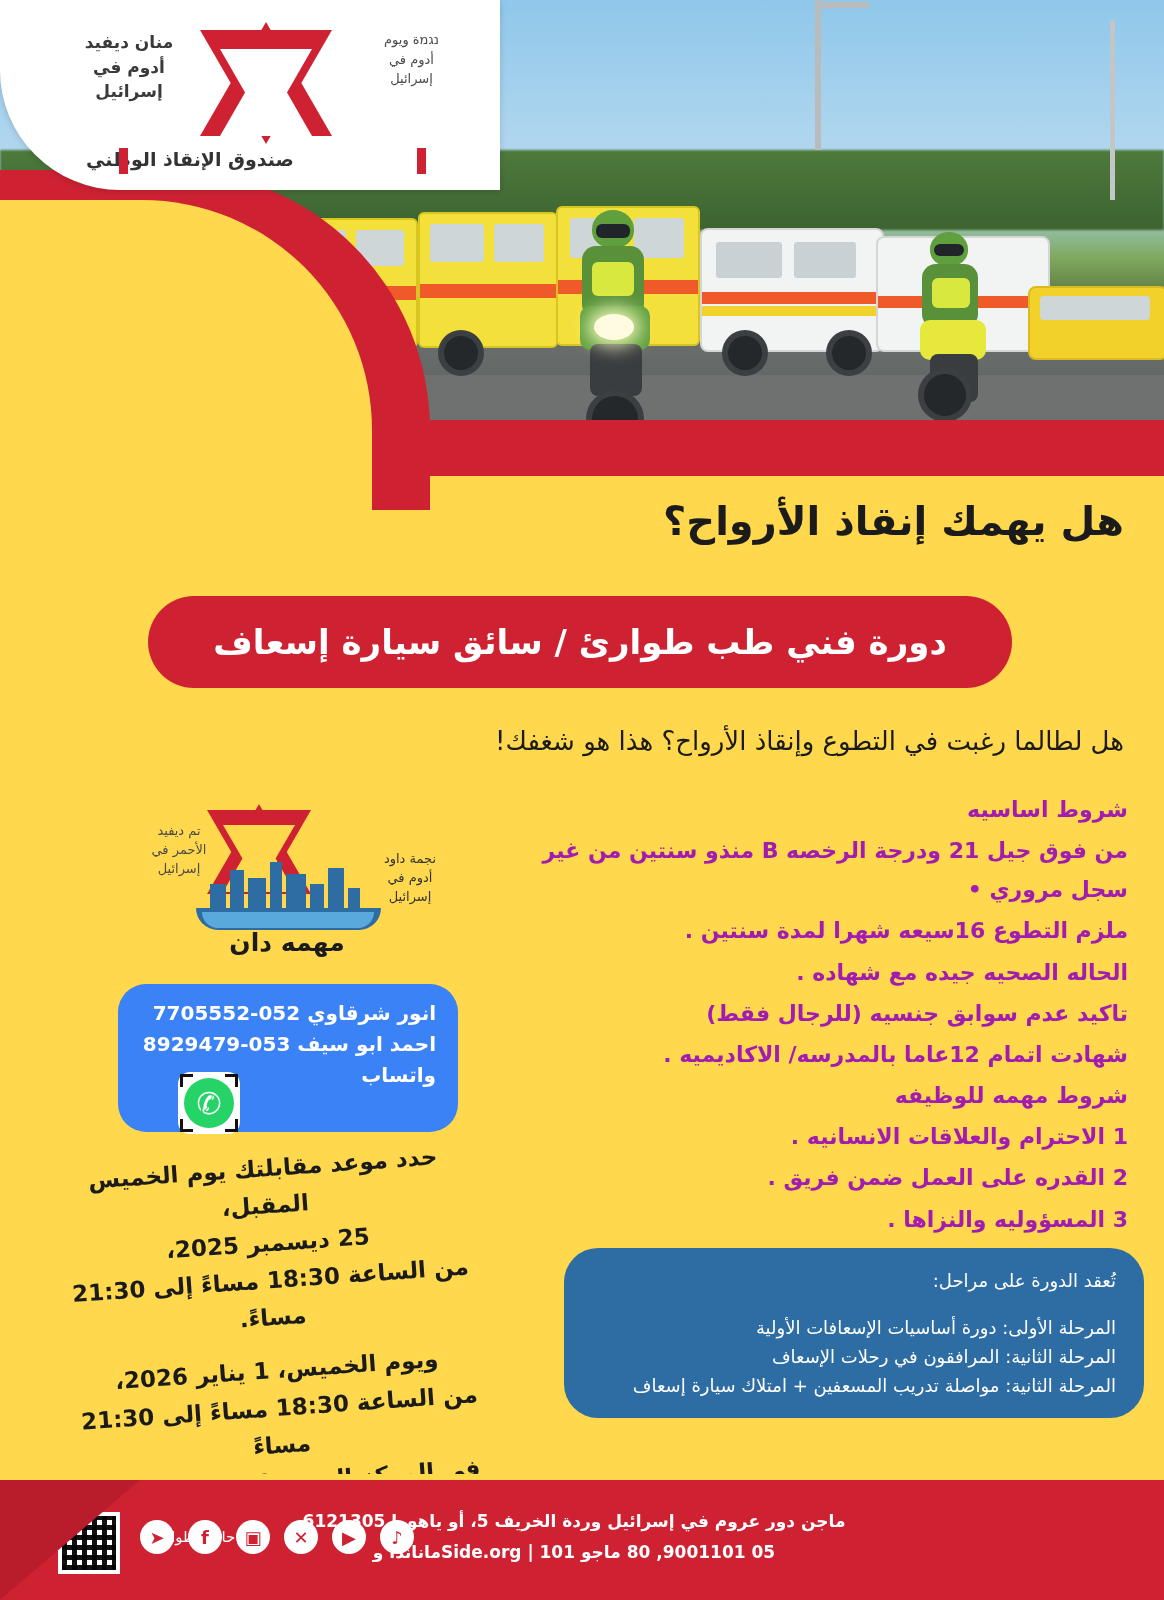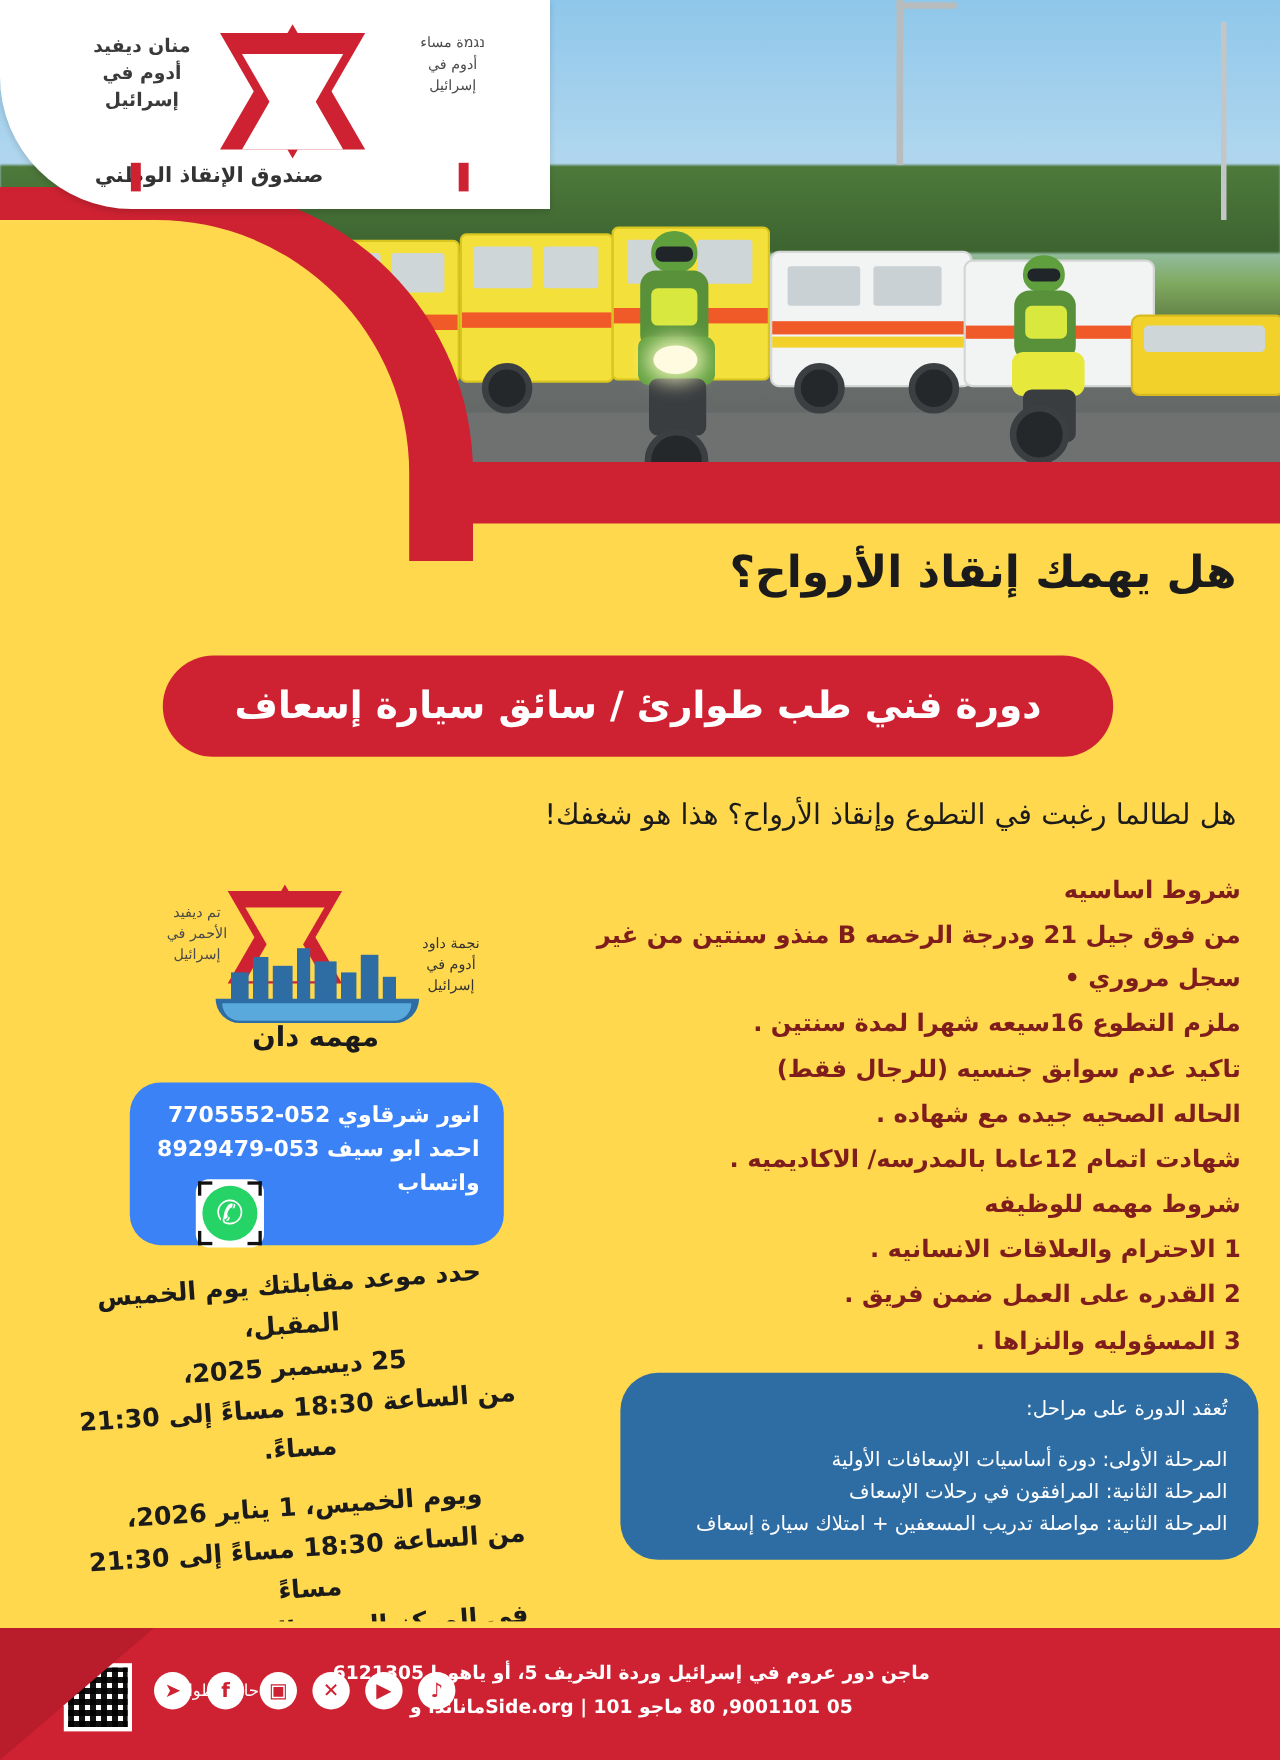--- a/index.html
+++ b/index.html
@@ -111,21 +111,21 @@
     color:#fff;font-size:34px;font-weight:700;
   }
   .subhead{
     position:absolute;right:40px;top:726px;width:1080px;
     font-size:26px;color:#1b1b1b;
   }
 
   
   .req{
     position:absolute;right:36px;top:790px;width:640px;text-align:right;
-    font-size:22px;font-weight:700;color:#7f1d1d;line-height:1.78;
+    font-size:22px;font-weight:700;color:#a21caf;line-height:1.78;
   }
   .req div{margin-bottom:2px;}
 
   
   .stages{
     position:absolute;right:20px;top:1248px;width:580px;height:170px;
     background:#2E6DA4;border-radius:34px;color:#fff;
     padding:18px 28px 0 18px;box-sizing:border-box;text-align:right;
     font-size:18px;line-height:1.62;
   }
@@ -313,42 +313,42 @@
   <div class="logo-badge">
     <div class="star-wrap">
       <div class="star-up"></div>
       <div class="star-dn"></div>
       <div class="star-up-in"></div>
       <div class="star-dn-in"></div>
     </div>
     <div class="logo-text-ar" style="white-space:pre-line;">منان ديفيد
 أدوم في
 إسرائيل</div>
-    <div class="logo-text-he" style="white-space:pre-line;">נגמة مساء
+    <div class="logo-text-he" style="white-space:pre-line;">נגמة ويوم
 أدوم في
 إسرائيل</div>
     <div class="logo-sub">صندوق الإنقاذ الوطني</div>
     <div class="tick" style="right:372px;top:148px;"></div>
     <div class="tick" style="right:74px;top:148px;"></div>
   </div>
 
   <div class="headline">هل يهمك إنقاذ الأرواح؟</div>
 
   <div class="course-bar">
     <span>دورة فني طب طوارئ / سائق سيارة إسعاف</span>
   </div>
 
   <div class="subhead">هل لطالما رغبت في التطوع وإنقاذ الأرواح؟ هذا هو شغفك!</div>
 
   <div class="req">
     <div>شروط اساسيه</div>
     <div>من فوق جيل 21 ودرجة الرخصه B منذو  سنتين من غير سجل مروري •</div>
     <div>ملزم التطوع 16سيعه شهرا لمدة سنتين .</div>
+    <div>الحاله الصحيه جيده مع شهاده .</div>
     <div>تاكيد عدم سوابق جنسيه (للرجال فقط)</div>
-    <div>الحاله الصحيه جيده مع شهاده .</div>
     <div>شهادت اتمام 12عاما بالمدرسه/ الاكاديميه .</div>
     <div>شروط مهمه للوظيفه</div>
     <div>1 الاحترام والعلاقات الانسانيه .</div>
     <div>2  القدره على العمل ضمن فريق .</div>
     <div>3 المسؤوليه  والنزاها .</div>
   </div>
 
   <div class="stages">
     <div class="t">تُعقد الدورة على مراحل:</div>
     <div>المرحلة الأولى: دورة أساسيات الإسعافات الأولية</div>

